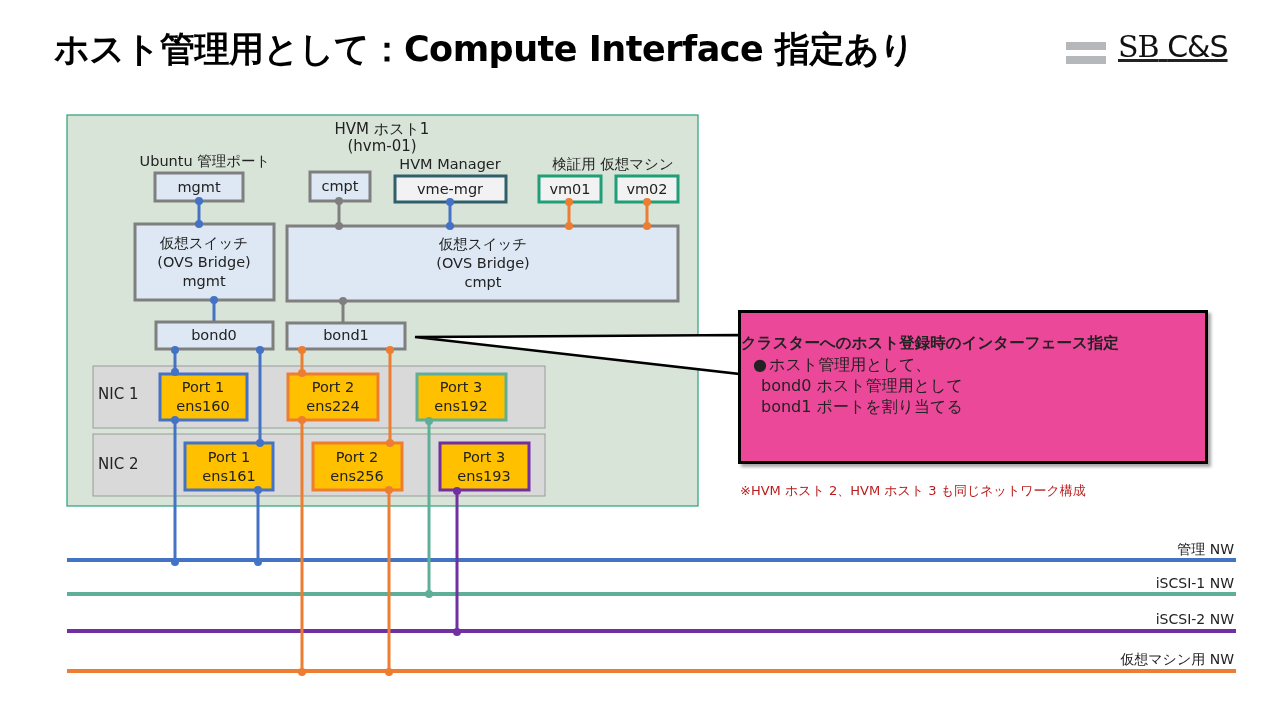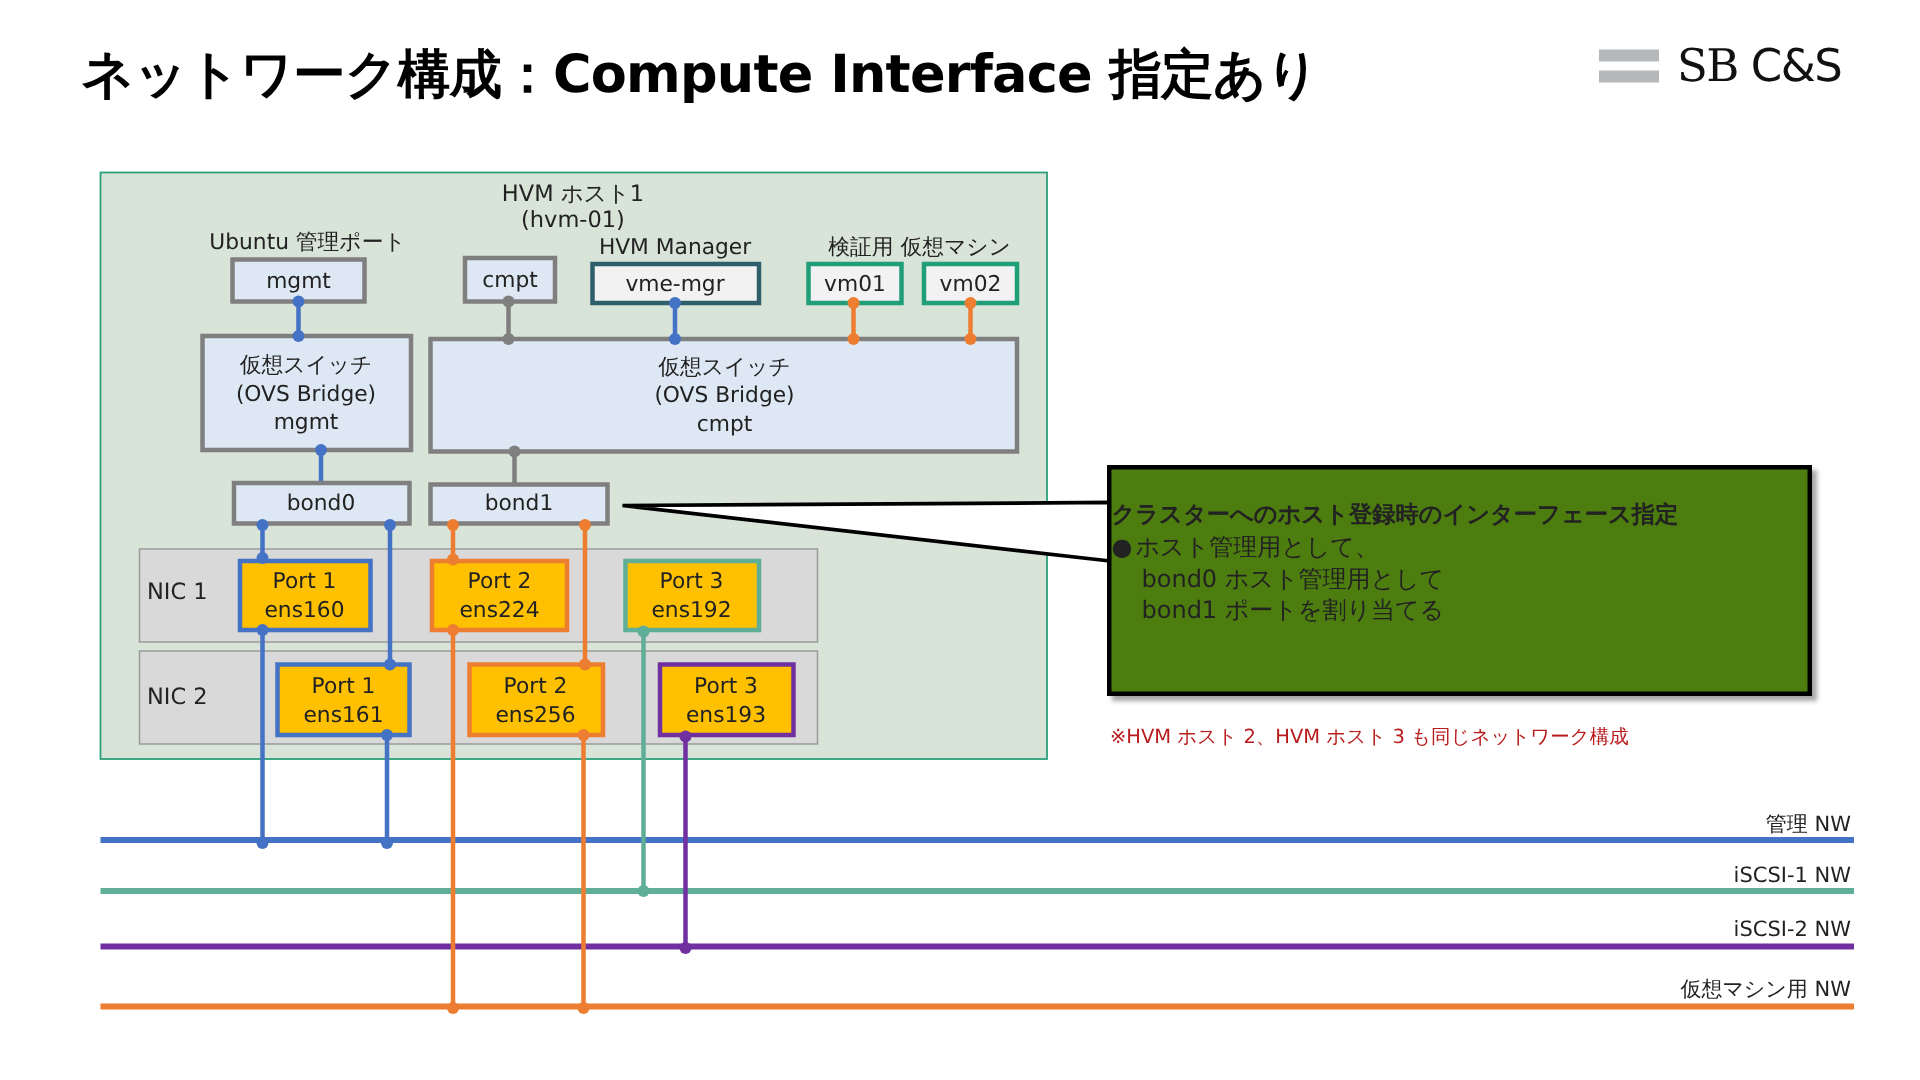--- a/index.html
+++ b/index.html
@@ -1,39 +1,39 @@
 <!DOCTYPE html>
 <html><head>
 <meta charset="utf-8">
 <style>
   html, body { margin: 0; padding: 0; background: #ffffff; }
   body { width: 1280px; height: 720px; position: relative; overflow: hidden;
          font-family: "DejaVu Sans", "Liberation Sans", sans-serif; color: #222; }
   #title { position: absolute; left: 54px; top: 26px; font-size: 35px; font-weight: bold;
            color: #000; white-space: nowrap; letter-spacing: -0.5px; }
-  #logo { position: absolute; left: 1066px; top: 24px; height: 40px; display: flex; align-items: center; }
+  #logo { position: absolute; left: 1066px; top: 24px; height: 40px; display: flex; align-items: flex-end; text-decoration: underline; }
   #logo .bars { display: flex; flex-direction: column; gap: 6px; margin-right: 12px; }
   #logo .bar { width: 40px; height: 8px; background: #b4b8bb; }
   #logo .text { font-family: "DejaVu Serif", "Liberation Serif", serif; font-size: 30px; color: #111; letter-spacing: -1px; }
   #logo .text b { font-family: "DejaVu Sans", "Liberation Sans", sans-serif; font-weight: normal; }
   svg { position: absolute; left: 0; top: 0; }
   svg text { font-family: "DejaVu Sans", "Liberation Sans", sans-serif; }
-  #callout { position: absolute; left: 738px; top: 310px; width: 470px; height: 154px; background: #4d7c0f;
+  #callout { position: absolute; left: 738px; top: 310px; width: 470px; height: 154px; background: #ec4899;
              border: 3px solid #000; box-shadow: 3px 3px 3px rgba(0,0,0,0.35); box-sizing: border-box;
              padding: 20px 0 0 0; font-size: 16px; line-height: 21px; }
   #callout .head { font-weight: bold; font-size: 15.5px; margin-left: 0px; white-space: nowrap; }
-  #callout .item { white-space: nowrap; }
+  #callout .item { white-space: nowrap; padding-left: 12px; }
   #callout .bullet { display: inline-block; width: 16px; }
   #callout .cont { padding-left: 20px; white-space: nowrap; }
   #note { position: absolute; left: 740px; top: 482px; font-size: 13px; color: #b91c1c; white-space: nowrap; }
 </style>
 </head>
 <body>
 
-<div id="title">ネットワーク構成：Compute Interface 指定あり</div>
+<div id="title">ホスト管理用として：Compute Interface 指定あり</div>
 
 <div id="logo">
   <div class="bars">
     <div class="bar"></div>
       <div class="bar"></div>
   </div>
   <div class="text">
     <span>SB</span>
     <b>C&amp;S</b>
   </div>

